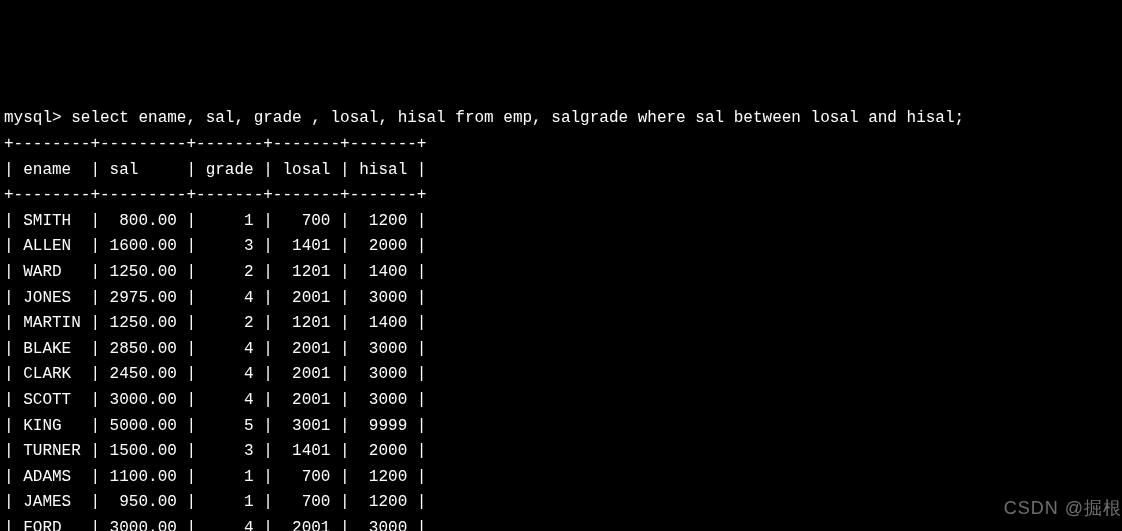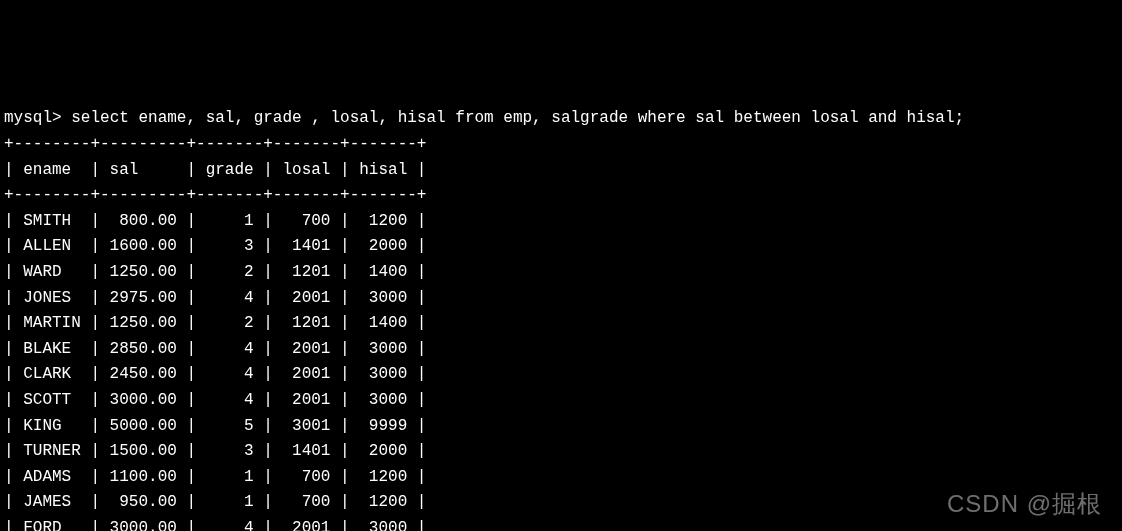--- a/index.html
+++ b/index.html
@@ -19,23 +19,23 @@
       height: 531px;
       overflow: hidden;
       position: relative;
     }
     .terminal {
       white-space: pre;
     }
     .watermark {
       position: absolute;
       bottom: 8px;
-      right: 20px;
+      right: 0;
       color: rgba(220, 220, 220, 0.5);
-      font-size: 24px;
+      font-size: 18px;
       font-family: sans-serif;
       letter-spacing: 1px;
     }
   </style>
 </head>
 <body>
 
 
 
 <div class="terminal"><span>mysql&gt; </span><span>select ename, sal, grade , losal, hisal from emp, salgrade where sal between losal and hisal;</span>

